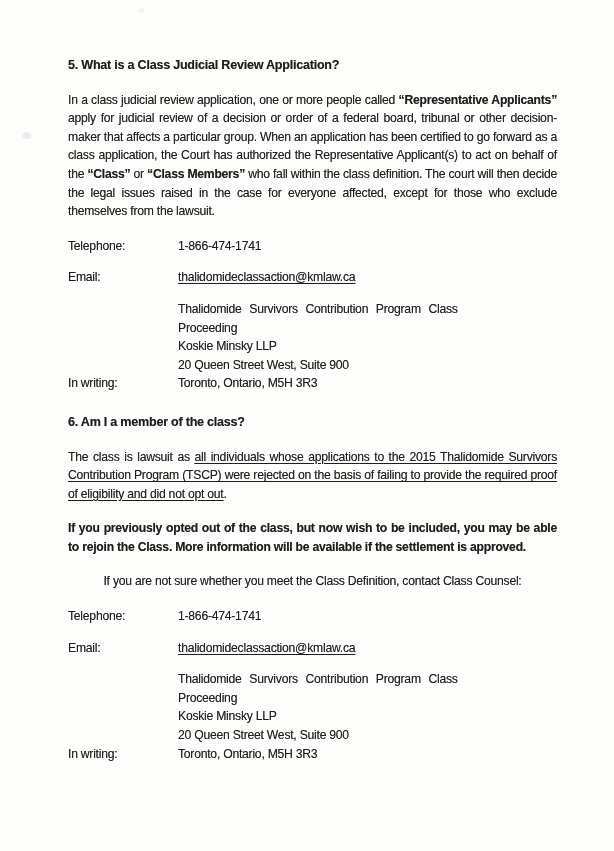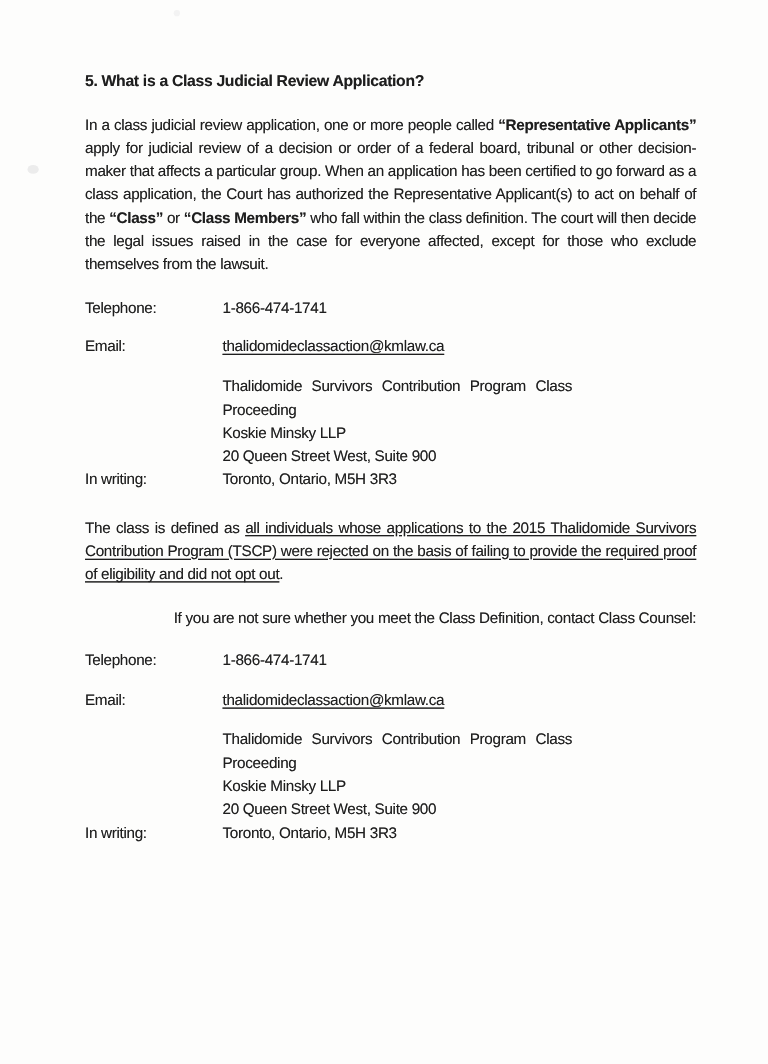--- a/index.html
+++ b/index.html
@@ -25,21 +25,21 @@
   .heading {
     font-size: 12.6px;
     font-weight: bold;
     margin: 0 0 16px 0;
   }
   .para {
     margin: 0 0 16px 0;
     text-align: justify;
   }
   .para.bold { font-weight: bold; }
-  .para.no-justify { text-align: right; }
+  .para.no-justify { text-align: center; }
   .u {
     text-decoration: underline;
     text-underline-offset: 2px;
   }
   .contact-row {
     display: flex;
     align-items: flex-end;
     margin: 0 0 13px 0;
   }
   .contact-row.last-block { margin-bottom: 20px; }
@@ -91,23 +91,25 @@
     <span class="contact-label">In writing:</span>
     <div class="contact-value">
       <div class="address-line wide">Thalidomide Survivors Contribution Program Class</div>
       <div class="address-line">Proceeding</div>
       <div class="address-line">Koskie Minsky LLP</div>
       <div class="address-line">20 Queen Street West, Suite 900</div>
       <div class="address-line">Toronto, Ontario, M5H 3R3</div>
     </div>
   </div>
 
+  <h2 class="heading">6. Am I a member of the class?</h2>
 
-  <p class="para"><span>The class is defined as </span><span class="u">all individuals whose applications to the 2015 Thalidomide Survivors Contribution Program (TSCP) were rejected on the basis of failing to provide the required proof of eligibility and did not opt out</span><span>.</span></p>
+  <p class="para"><span>The class is lawsuit as </span><span class="u">all individuals whose applications to the 2015 Thalidomide Survivors Contribution Program (TSCP) were rejected on the basis of failing to provide the required proof of eligibility and did not opt out</span><span>.</span></p>
 
+  <p class="para bold">If you previously opted out of the class, but now wish to be included, you may be able to rejoin the Class. More information will be available if the settlement is approved.</p>
 
   <p class="para no-justify">If you are not sure whether you meet the Class Definition, contact Class Counsel:</p>
 
   <div class="contact-row">
     <span class="contact-label">Telephone:</span>
     <span class="contact-value">1-866-474-1741</span>
   </div>
 
   <div class="contact-row">
     <span class="contact-label">Email:</span>

